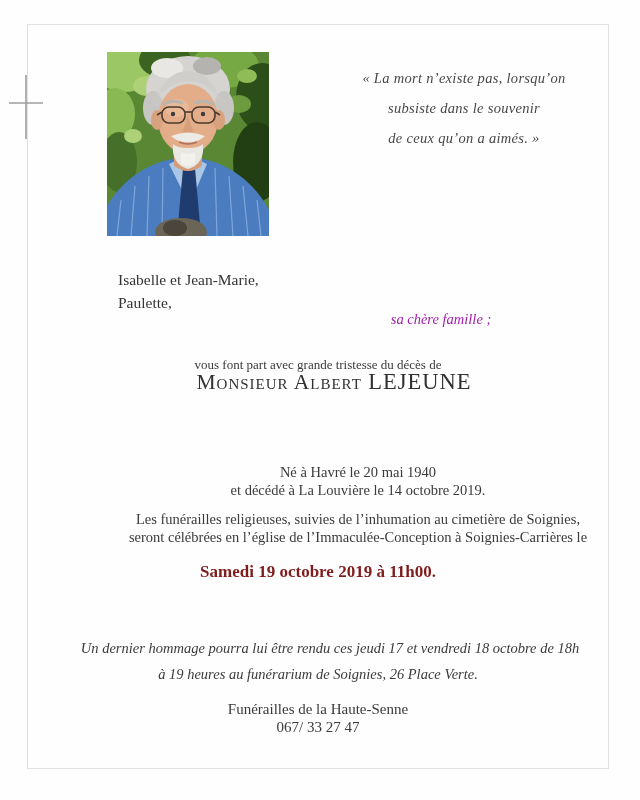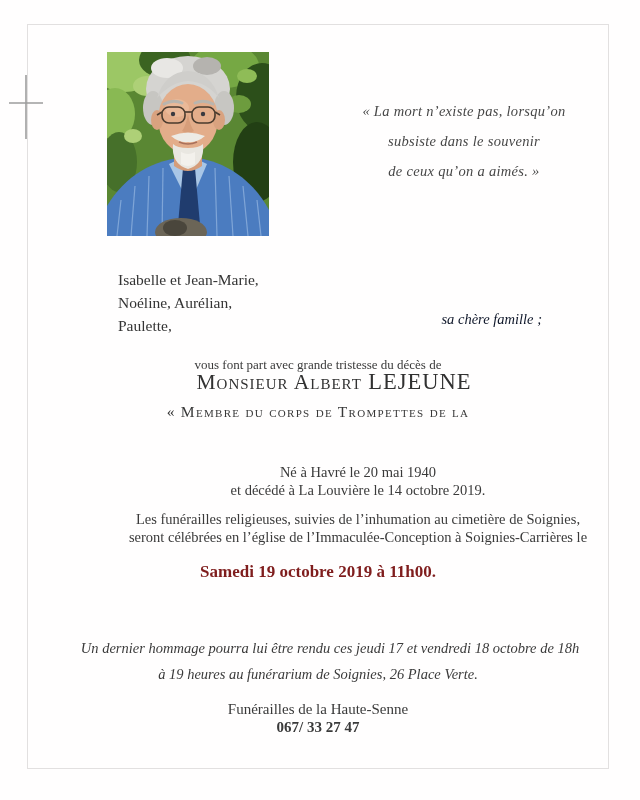--- a/index.html
+++ b/index.html
@@ -10,49 +10,49 @@
   .card-border{
     position:absolute;left:27px;top:24px;width:582px;height:745px;
     border:1px solid #e2e0e0;box-sizing:border-box;
   }
   .cross{position:absolute;left:7px;top:73px;}
   .photo{
     position:absolute;left:107px;top:52px;width:162px;height:184px;overflow:hidden;
   }
   .quote{
     position:absolute;left:330px;top:63px;width:268px;text-align:center;
-    font-style:italic;font-size:14.5px;line-height:30px;color:#474747;letter-spacing:.3px;margin-top:33px;
+    font-style:italic;font-size:14.5px;line-height:30px;color:#474747;letter-spacing:.3px;
   }
   .family{
     position:absolute;left:118px;top:268px;font-size:15.5px;line-height:23px;color:#343434;
   }
   .relation{
-    position:absolute;left:340px;top:311px;width:202px;text-align:right;
-    font-style:italic;font-size:14.5px;color:#0f172a;
+    position:absolute;left:340px;top:311px;width:202px;text-align:center;
+    font-style:italic;font-size:14.5px;color:#a21caf;
   }
   .cline{position:absolute;left:27px;width:582px;text-align:center;}
   .announcement{top:357px;font-size:13px;}
   .name{top:369px;font-size:21.5px;letter-spacing:1px;color:#313131;padding-left:16px;}
   .name .sc{font-variant:small-caps;margin-right:.3em;}
   .name .surname{font-size:22.5px;}
   .membership{font-variant:small-caps;font-size:15.5px;letter-spacing:1.3px;color:#383838;}
   .m1{top:403px;}
   .m2{top:425px;}
   .body-sm{font-size:14.5px;padding-left:40px;}
   .birth{top:464px;}
   .death{top:482px;}
   .fun1{top:511px;}
   .fun2{top:529px;}
   .date{top:562px;font-size:17px;font-weight:bold;color:#7f1d1d;}
   .meeting{top:601px;font-style:italic;font-size:14px;}
   .trib{font-style:italic;font-size:14.5px;}
   .t1{top:640px;margin-left:12px;}
   .t2{top:666px;}
   .home{top:701px;font-size:15px;}
-  .phone{top:719px;font-size:15px;font-weight:bold;}
+  .phone{top:719px;font-size:15px;}
 </style>
 </head>
 <body>
 
 <div class="page">
 
   <div class="card-border"></div>
 
   <svg class="cross" width="38" height="68" viewBox="0 0 38 68">
     <line x1="19" y1="2" x2="19" y2="66" stroke="#9d9d9d" stroke-width="1.6"></line>
@@ -137,33 +137,31 @@
   </div>
 
   <div class="quote">
     <div>« La mort n’existe pas, lorsqu’on</div>
     <div>subsiste dans le souvenir</div>
     <div>de ceux qu’on a aimés. »</div>
   </div>
 
   <div class="family">
     <div>Isabelle et Jean-Marie,</div>
-    <div>Noéline, Aurélian,</div>
     <div>Paulette,</div>
   </div>
 
   <div class="relation">sa chère famille ;</div>
 
   <div class="cline announcement">vous font part avec grande tristesse du décès de</div>
 
   <div class="cline name">
     <span class="sc">Monsieur Albert</span><span class="surname">LEJEUNE</span>
   </div>
 
-  <div class="cline membership m1">« Membre du corps de Trompettes de la</div>
 
   <div class="cline body-sm birth">Né à Havré le 20 mai 1940</div>
   <div class="cline body-sm death">et décédé à La Louvière le 14 octobre 2019.</div>
 
   <div class="cline body-sm fun1">Les funérailles religieuses, suivies de l’inhumation au cimetière de Soignies,</div>
   <div class="cline body-sm fun2">seront célébrées en l’église de l’Immaculée-Conception à Soignies-Carrières le</div>
 
   <div class="cline date">Samedi 19 octobre 2019 à 11h00.</div>
 
 

